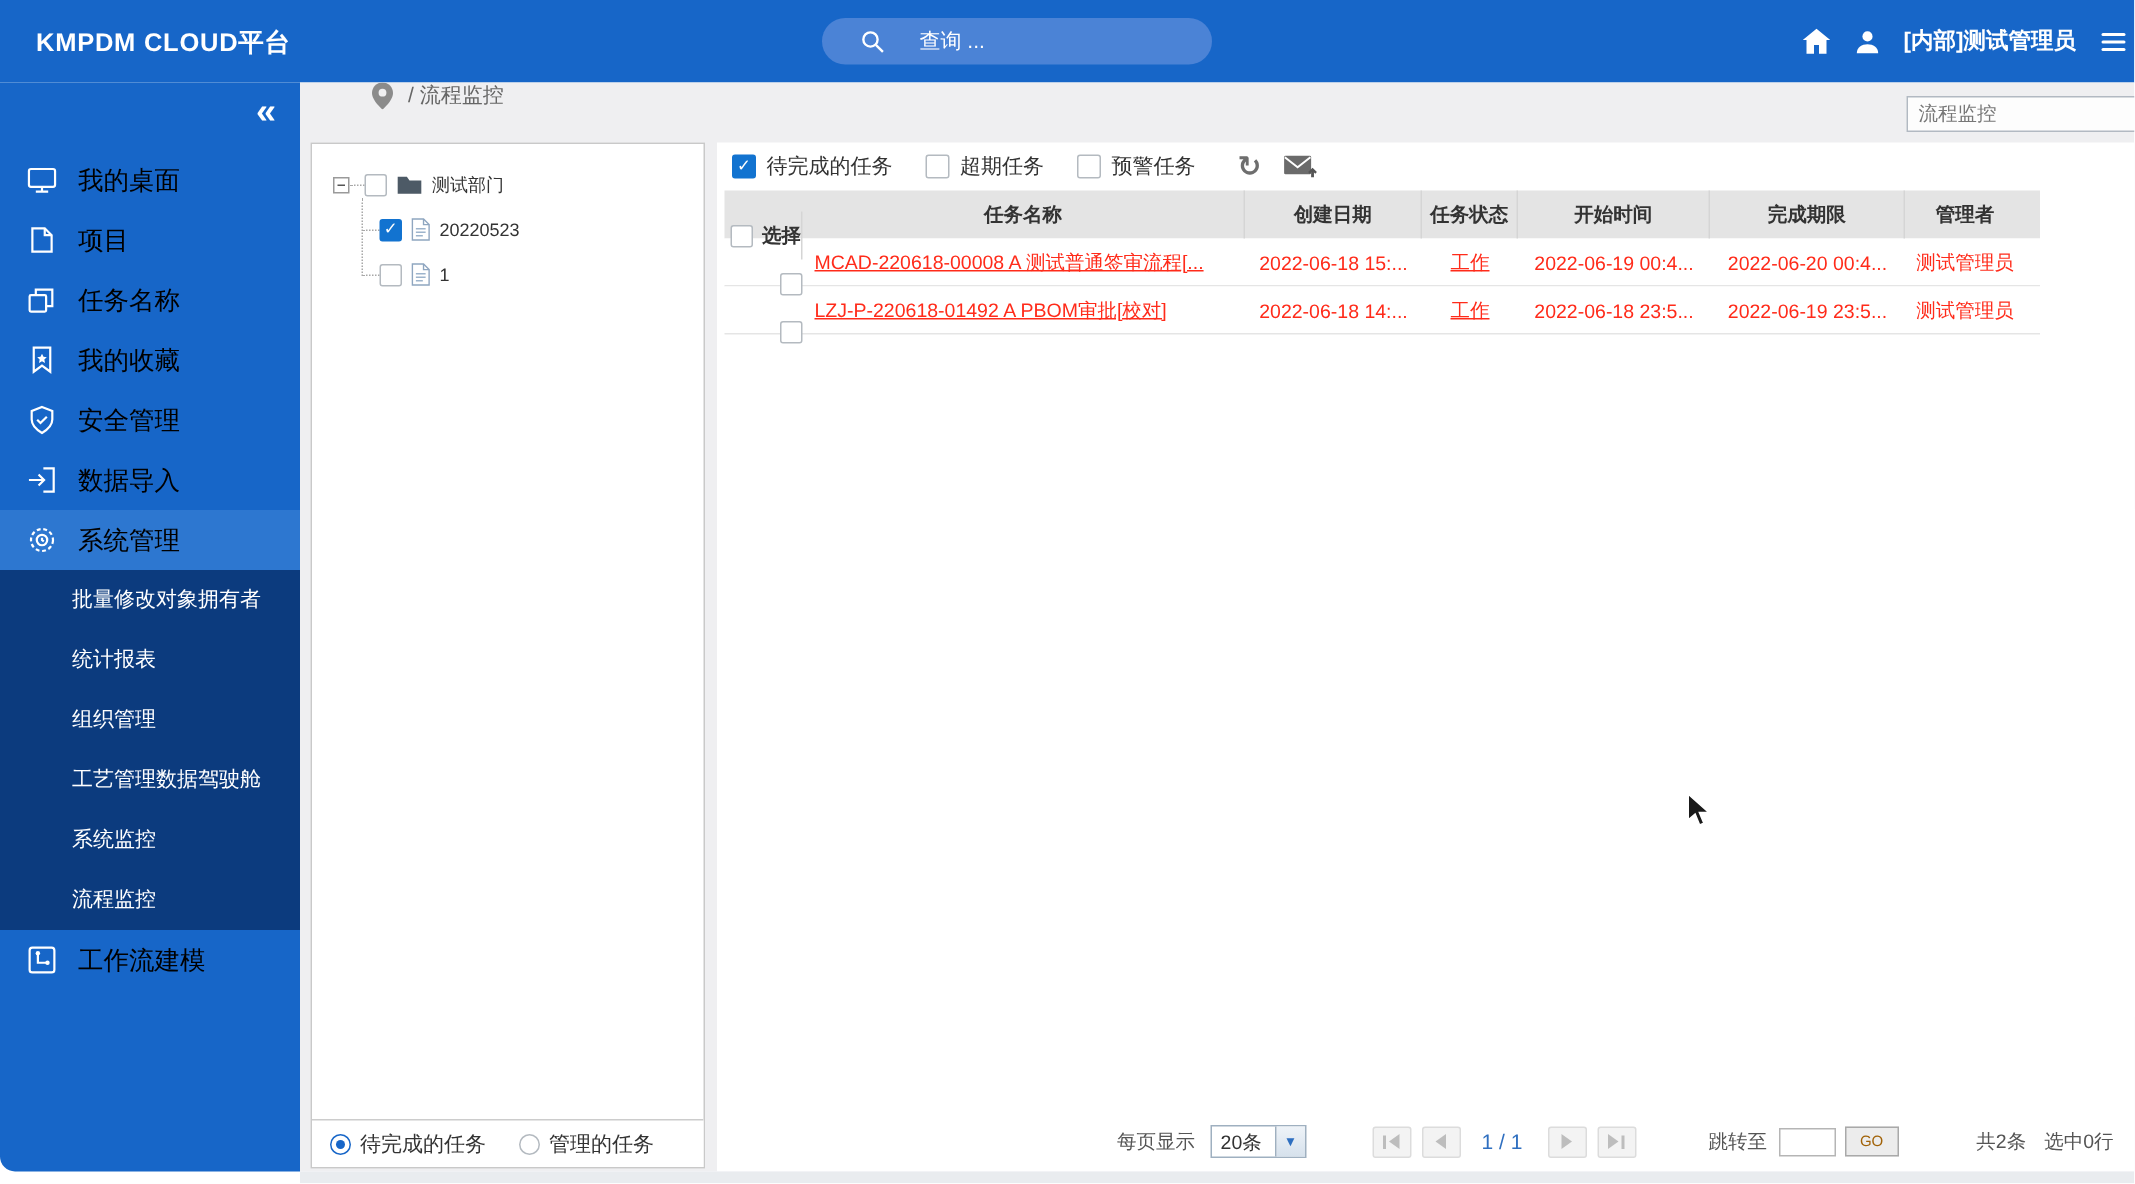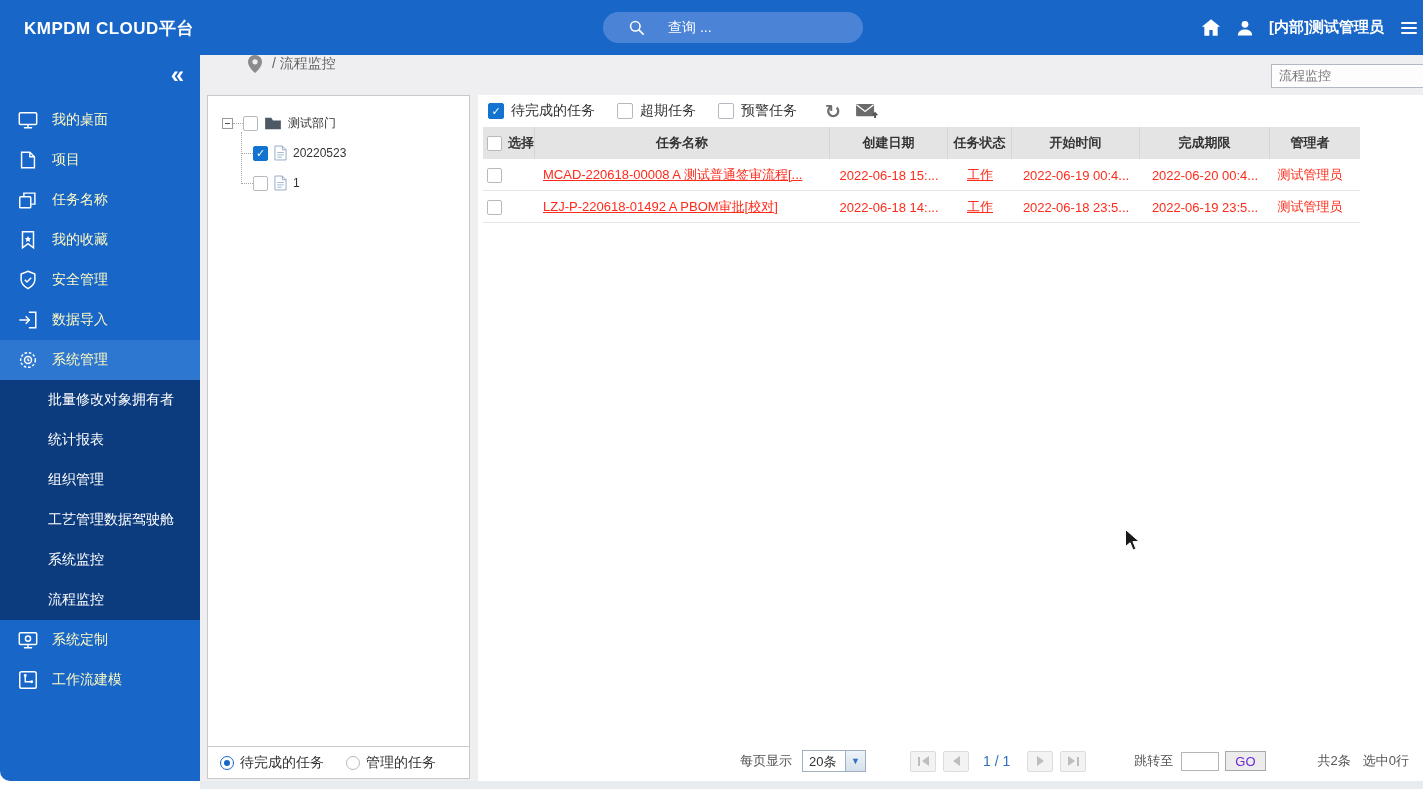--- a/index.html
+++ b/index.html
@@ -2,33 +2,33 @@
 <html><head>
 <meta charset="utf-8">
 <style>
   * { margin:0; padding:0; box-sizing:border-box; }
   html,body { font-family:"Liberation Sans","DejaVu Sans",sans-serif; background:#fff; }
   .app { position:relative; width:1423px; height:789px; overflow:hidden; background:#fff;padding-left:32px; }
 
   
   .header { position:absolute; top:0; left:0; width:1423px; height:55px; background:#1766c8; display:flex; align-items:center; }
   .logo { position:absolute; left:24px; top:17px; color:#fff; font-size:17px; font-weight:bold; letter-spacing:.5px; }
-  .searchbox { position:absolute; left:603px; top:12px; width:260px; height:31px; background:#4b83d6; border-radius:16px; display:flex; align-items:center; }
+  .searchbox { position:absolute; left:548px; top:12px; width:260px; height:31px; background:#4b83d6; border-radius:16px; display:flex; align-items:center; }
   .searchbox .mag { margin-left:24px; display:flex; }
   .searchbox .ph { color:#fff; font-size:14px; margin-left:22px; }
   .header-right { position:absolute; right:6px; top:0; height:55px; display:flex; align-items:center; gap:15px; }
   .header-right .uname { color:#fff; font-size:15px; font-weight:bold; }
   .hamburger { display:flex; flex-direction:column; gap:3px; margin-left:2px; }
   .hamburger i { width:16px; height:2px; background:#fff; border-radius:1px; }
 
   
   .sidebar { position:absolute; top:55px; left:0; width:200px; height:726px; background:#1766c8; border-bottom-left-radius:10px; }
   .collapse-btn { position:absolute; top:6px; right:16px; color:#fff; font-size:24px; font-weight:bold; cursor:pointer; }
   .side-nav { position:absolute; top:45px; left:0; width:200px; }
-  .side-item { height:40px; display:flex; align-items:center; padding-left:17px; gap:13px; color:#fef9c3; font-size:14px; cursor:pointer; }
+  .side-item { height:40px; display:flex; align-items:center; padding-left:17px; gap:13px; color:#000000; font-size:17px; cursor:pointer; }
   .side-item.active { background:#2d77d0; }
   .side-item .side-icon { width:22px; display:flex; justify-content:center; }
   .submenu { background:#0c3b7e; }
   .sub-item { height:40px; display:flex; align-items:center; padding-left:48px; color:#fff; font-size:14px; cursor:pointer; }
 
   
   .content { position:absolute; top:55px; left:200px; width:1223px; height:726px; background:#efeff1; }
   .breadcrumb-bar { position:absolute; top:0; left:0; width:100%; height:40px; display:flex; align-items:flex-start;margin-left:36px; }
   .breadcrumb-bar .pin { margin-left:12px; display:flex; }
   .breadcrumb-bar .crumb { margin-left:10px; color:#666; font-size:14px; }
@@ -67,21 +67,21 @@
   .refresh-glyph { font-size:19px; color:#6e6e6e; font-weight:bold; line-height:1; }
 
   
   .task-table { margin-left:5px; width:877px; font-size:13px; }
   .tr { display:flex; }
   .thead { background:#e4e4e4; height:32px; }
   .th { display:flex; align-items:center; justify-content:center; font-weight:bold; color:#333; border-right:1px solid #d5d5d5; height:32px; }
   .th:last-child { border-right:none; }
   .tbody-row { height:32px; border-bottom:1px solid #e5e5e5; background:#fff; }
   .td { display:flex; align-items:center; justify-content:center; color:#ff2b1a; height:32px; }
-  .col-select { width:52px; justify-content:flex-start; padding-left:4px; gap:6px; }
+  .col-select { width:52px; justify-content:flex-end; padding-left:4px; gap:6px;margin-top:14px; }
   .col-name { width:295px; }
   .col-created { width:118px; }
   .col-status { width:64px; }
   .col-start { width:128px; }
   .col-deadline { width:130px; }
   .col-manager { width:80px; }
   .td.col-name { justify-content:flex-start; padding-left:8px; }
   .task-link { color:#ff2b1a; text-decoration:underline; cursor:pointer; white-space:nowrap; }
   .status-link { color:#ff2b1a; text-decoration:underline; cursor:pointer; }
 
@@ -92,21 +92,21 @@
   .mini-select .ms-btn { width:20px; height:100%; border-left:1px solid #9fb0c0; background:linear-gradient(#eef3f8,#d6e1ec); display:flex; align-items:center; justify-content:center; cursor:pointer; }
   .mini-select .ms-btn::after { content:"▼"; color:#2e6fc0; font-size:9px; }
   .pg-btn { width:26px; height:21px; background:#f3f3f3; border:1px solid #dcdcdc; border-radius:2px; display:inline-flex; align-items:center; justify-content:center; gap:2px; margin-left:7px; cursor:pointer; }
   .pg-btn.first { margin-left:44px; }
   .pg-bar { width:2px; height:9px; background:#bdbdbd; }
   .tri-l { width:0; height:0; border-top:5px solid transparent; border-bottom:5px solid transparent; border-right:7px solid #bdbdbd; }
   .tri-r { width:0; height:0; border-top:5px solid transparent; border-bottom:5px solid transparent; border-left:7px solid #bdbdbd; }
   .page-ind { margin:0 10px 0 14px; color:#2f6fc0; font-size:14px; }
   .jump-label { margin-left:48px; }
   .jump-input { width:38px; height:19px; border:1px solid #b5b5b5; margin-left:8px; font-size:12px; padding:0 3px; }
-  .go-btn { margin-left:6px; height:20px; padding:0 9px; background:#ececec; border:1px solid #a9a9a9; color:#6d28d9; font-size:13px; cursor:pointer; }
+  .go-btn { margin-left:6px; height:20px; padding:0 9px; background:#ececec; border:1px solid #a9a9a9; color:#a16207; font-size:10px; cursor:pointer; }
   .total-text { margin-left:52px; }
   .sel-text { margin-left:12px; }
 
   .bottom-strip { position:absolute; bottom:0; left:200px; right:0; height:8px; background:#e9ecef; }
   .cursor { position:absolute; left:1124px; top:528px; pointer-events:none; }
 </style>
 </head>
 <body>
 
 <div class="app">
@@ -222,30 +222,20 @@
 
       <div class="submenu">
         <div class="sub-item">批量修改对象拥有者</div>
         <div class="sub-item">统计报表</div>
         <div class="sub-item">组织管理</div>
         <div class="sub-item">工艺管理数据驾驶舱</div>
         <div class="sub-item">系统监控</div>
         <div class="sub-item">流程监控</div>
       </div>
 
-      <div class="side-item">
-        <span class="side-icon">
-          <svg width="22" height="22" viewBox="0 0 24 24" fill="none" stroke="#fff" stroke-width="1.6">
-              <rect x="2.5" y="4" width="19" height="13" rx="1.5"></rect>
-              <circle cx="12" cy="10.5" r="2.8"></circle>
-              <path d="M12 17v3.5M7.5 20.5h9"></path>
-            </svg>
-        </span>
-        <span class="side-label">系统定制</span>
-      </div>
 
       <div class="side-item">
         <span class="side-icon">
           <svg width="22" height="22" viewBox="0 0 24 24" fill="none" stroke="#fff" stroke-width="1.6">
               <rect x="3" y="3" width="18" height="18" rx="2"></rect>
               <path d="M9 7v7h7"></path>
               <circle cx="9" cy="7" r="1.6" fill="#fff" stroke="none"></circle>
               <circle cx="16" cy="14" r="1.6" fill="#fff" stroke="none"></circle>
             </svg>
         </span>

